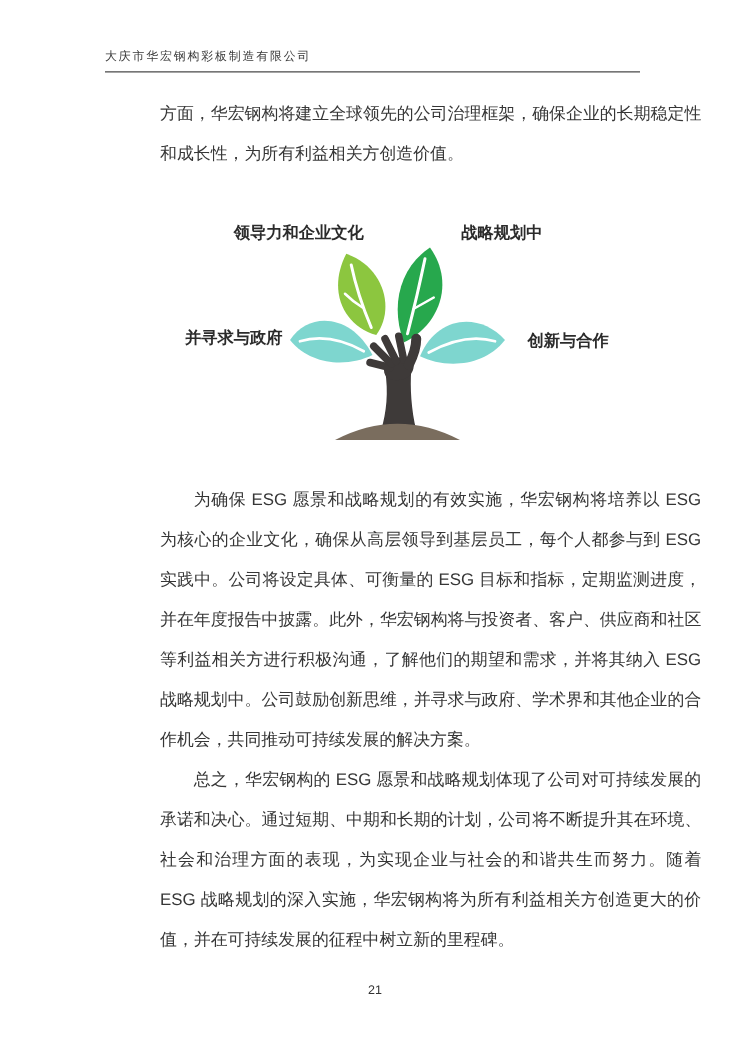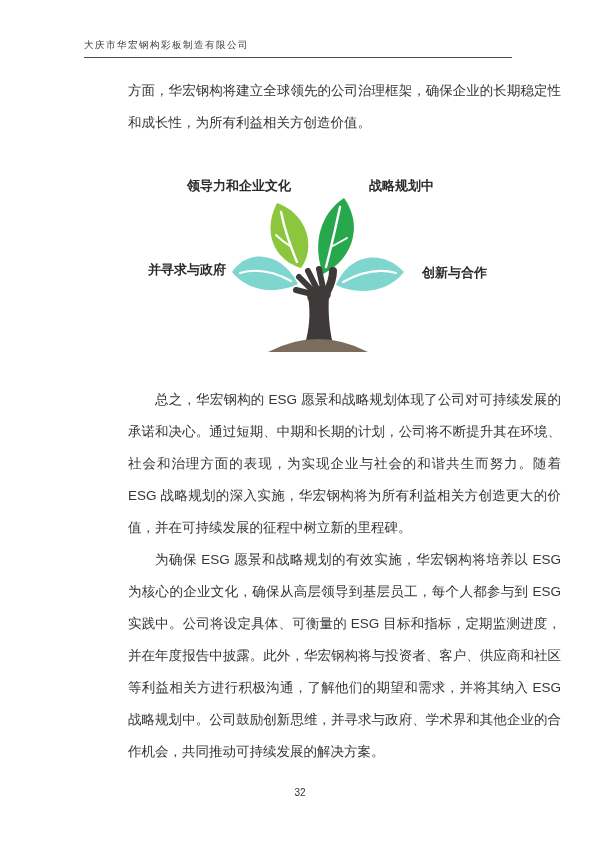--- a/index.html
+++ b/index.html
@@ -115,21 +115,21 @@
         <line x1="89" y1="99" x2="80" y2="81"></line>
         <line x1="95" y1="98" x2="91" y2="79"></line>
         <path d="M 99 102 C 103 94 105 88 105 81" stroke-width="8"></path>
       </g>
 
       <path d="M 40 162 Q 90 136 140 162 Z" fill="#7A6D5E"></path>
     </svg>
   </div>
 
   <div class="para" style="top: 384px;">
+    <p class="indent">为确保 ESG 愿景和战略规划的有效实施，华宏钢构将培养以 ESG 为核心的企业文化，确保从高层领导到基层员工，每个人都参与到 ESG 实践中。公司将设定具体、可衡量的 ESG 目标和指标，定期监测进度，并在年度报告中披露。此外，华宏钢构将与投资者、客户、供应商和社区等利益相关方进行积极沟通，了解他们的期望和需求，并将其纳入 ESG 战略规划中。公司鼓励创新思维，并寻求与政府、学术界和其他企业的合作机会，共同推动可持续发展的解决方案。</p>
     <p class="indent">总之，华宏钢构的 ESG 愿景和战略规划体现了公司对可持续发展的承诺和决心。通过短期、中期和长期的计划，公司将不断提升其在环境、社会和治理方面的表现，为实现企业与社会的和谐共生而努力。随着 ESG 战略规划的深入实施，华宏钢构将为所有利益相关方创造更大的价值，并在可持续发展的征程中树立新的里程碑。</p>
-    <p class="indent">为确保 ESG 愿景和战略规划的有效实施，华宏钢构将培养以 ESG 为核心的企业文化，确保从高层领导到基层员工，每个人都参与到 ESG 实践中。公司将设定具体、可衡量的 ESG 目标和指标，定期监测进度，并在年度报告中披露。此外，华宏钢构将与投资者、客户、供应商和社区等利益相关方进行积极沟通，了解他们的期望和需求，并将其纳入 ESG 战略规划中。公司鼓励创新思维，并寻求与政府、学术界和其他企业的合作机会，共同推动可持续发展的解决方案。</p>
   </div>
 
   <div class="footer">
-    <span>32</span>
+    <span>21</span>
   </div>
 
 </div>
 
 </body></html>

